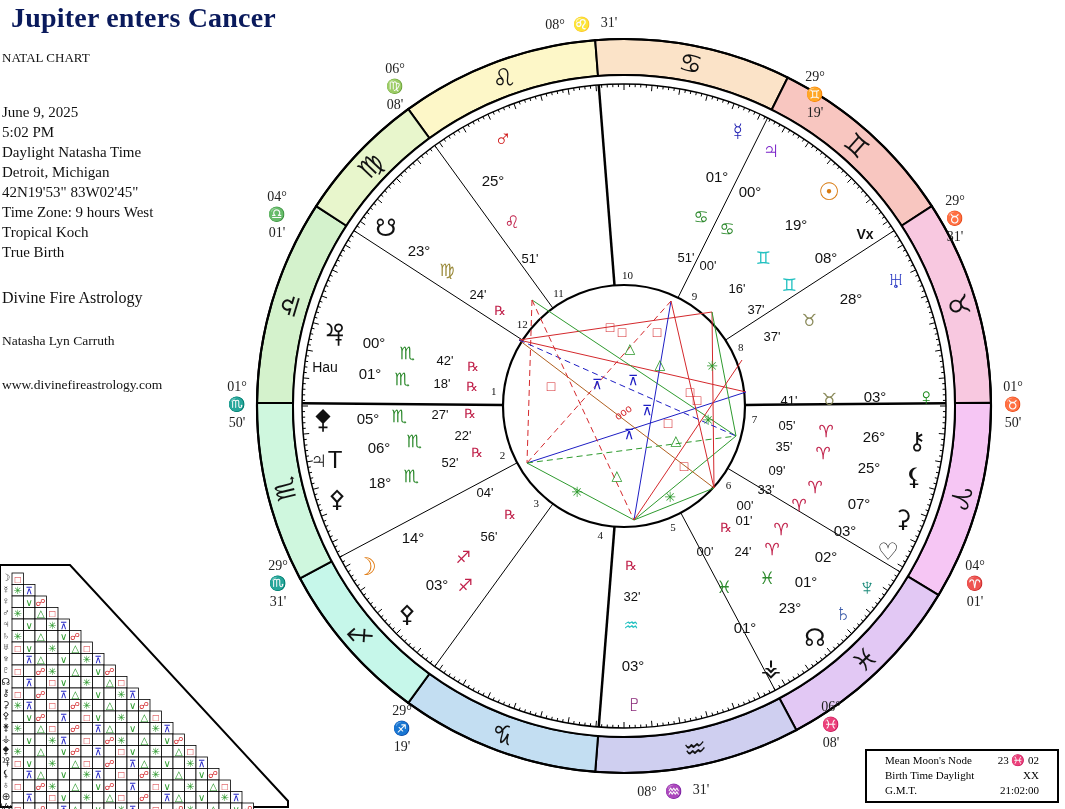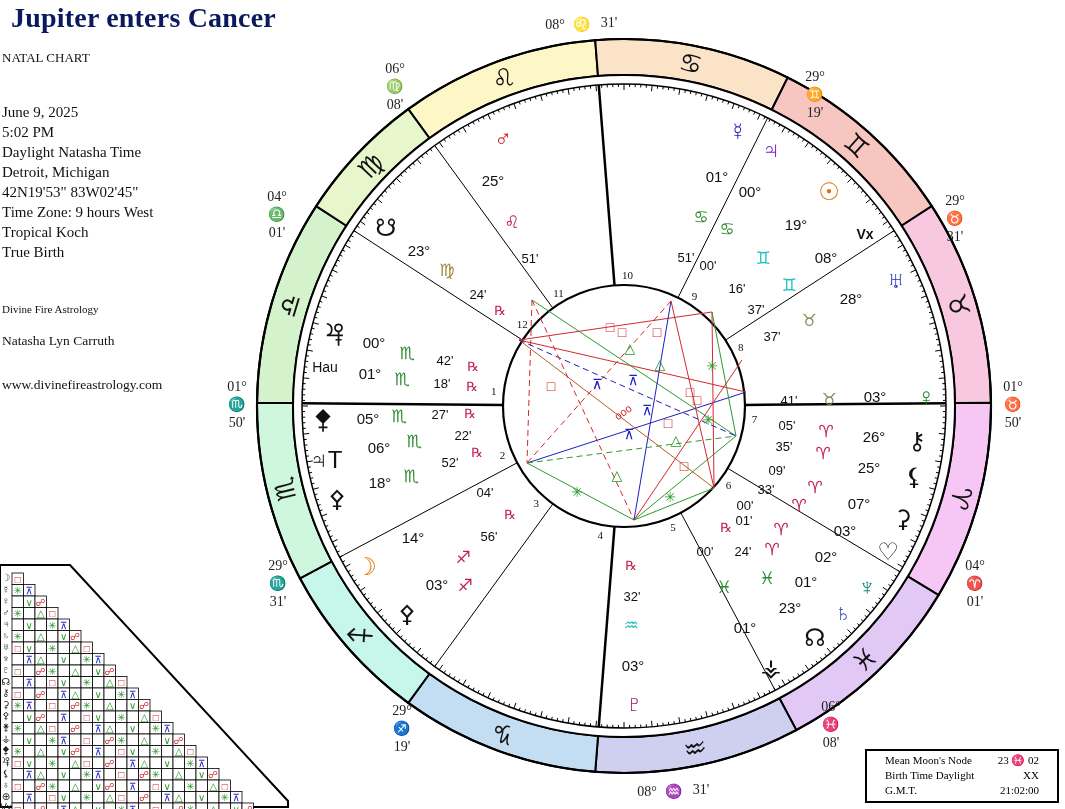--- a/index.html
+++ b/index.html
@@ -1,21 +1,21 @@
 <!DOCTYPE html>
 <html><head>
 <meta charset="utf-8">
 <style>
   html, body { margin:0; padding:0; background:#ffffff; }
   body { width:1065px; height:809px; position:relative; overflow:hidden; font-family:"DejaVu Serif", serif; }
   .info { position:absolute; left:2px; color:#111; font-family:"Liberation Serif", "DejaVu Serif", serif; }
   #title { top:2px; font-size:28px; font-weight:bold; color:#0a1a5c; letter-spacing:0.2px;margin-left:9px; }
   #subtitle { top:50px; font-size:13px; }
   #details { top:102px; font-size:15px; line-height:20px; }
-  #credit1 { top:303px; font-size:11px;font-family:Liberation Serif, serif; }
+  #credit1 { top:289px; font-size:16px;font-family:Liberation Serif, serif; }
   #credit2 { top:333px; font-size:13.5px;text-align:right; }
   #credit3 { top:377px; font-size:13.5px; }
   #legend-box { position:absolute; left:865px; top:749px; width:194px; height:54px; border:2px solid #000; box-sizing:border-box;
     font-family:"Liberation Serif", serif; font-size:11px; padding:2px 18px; line-height:15px; }
   #legend-box .row { display:flex; justify-content:space-between; }
   svg text { font-family:"Liberation Sans", "DejaVu Sans", sans-serif; }
   .cusp-label { font-family:"Liberation Serif", serif; font-size:14px; fill:#222; }
   .deg { font-size:15px; fill:#111; }
   .min { font-size:13px; fill:#111; }
   .hnum { font-family:"Liberation Serif", serif; font-size:11px; fill:#111; }

